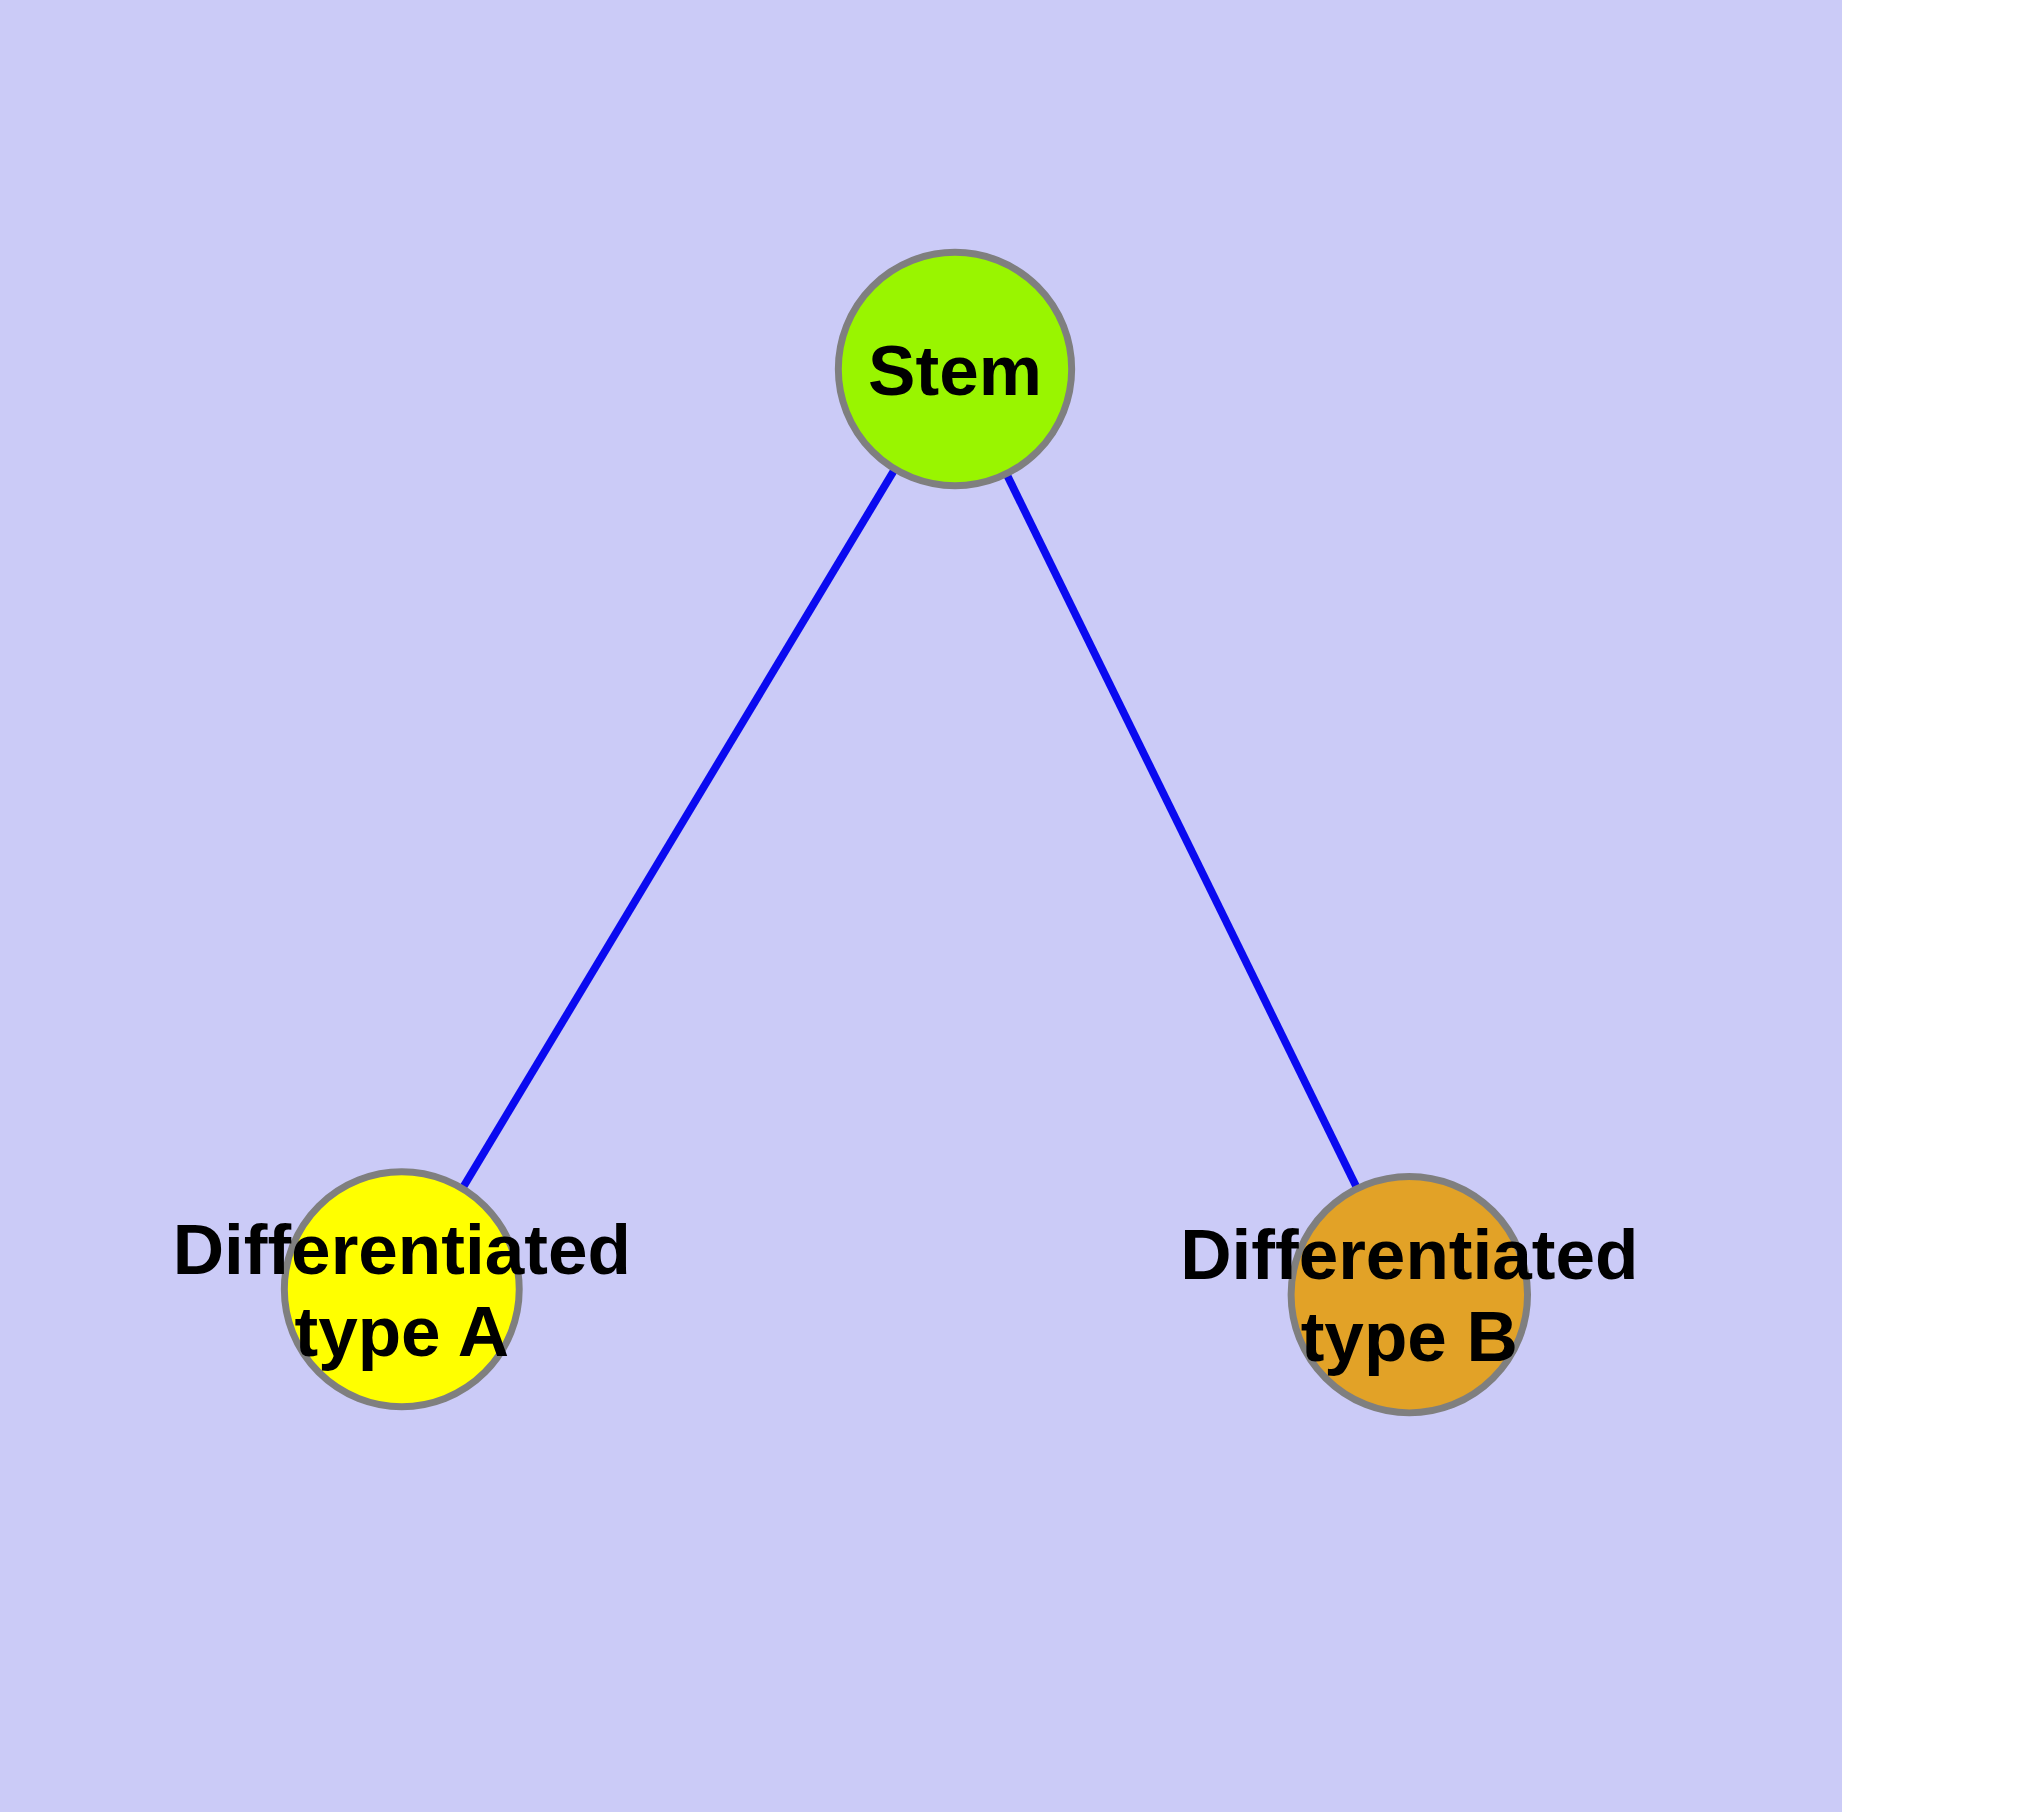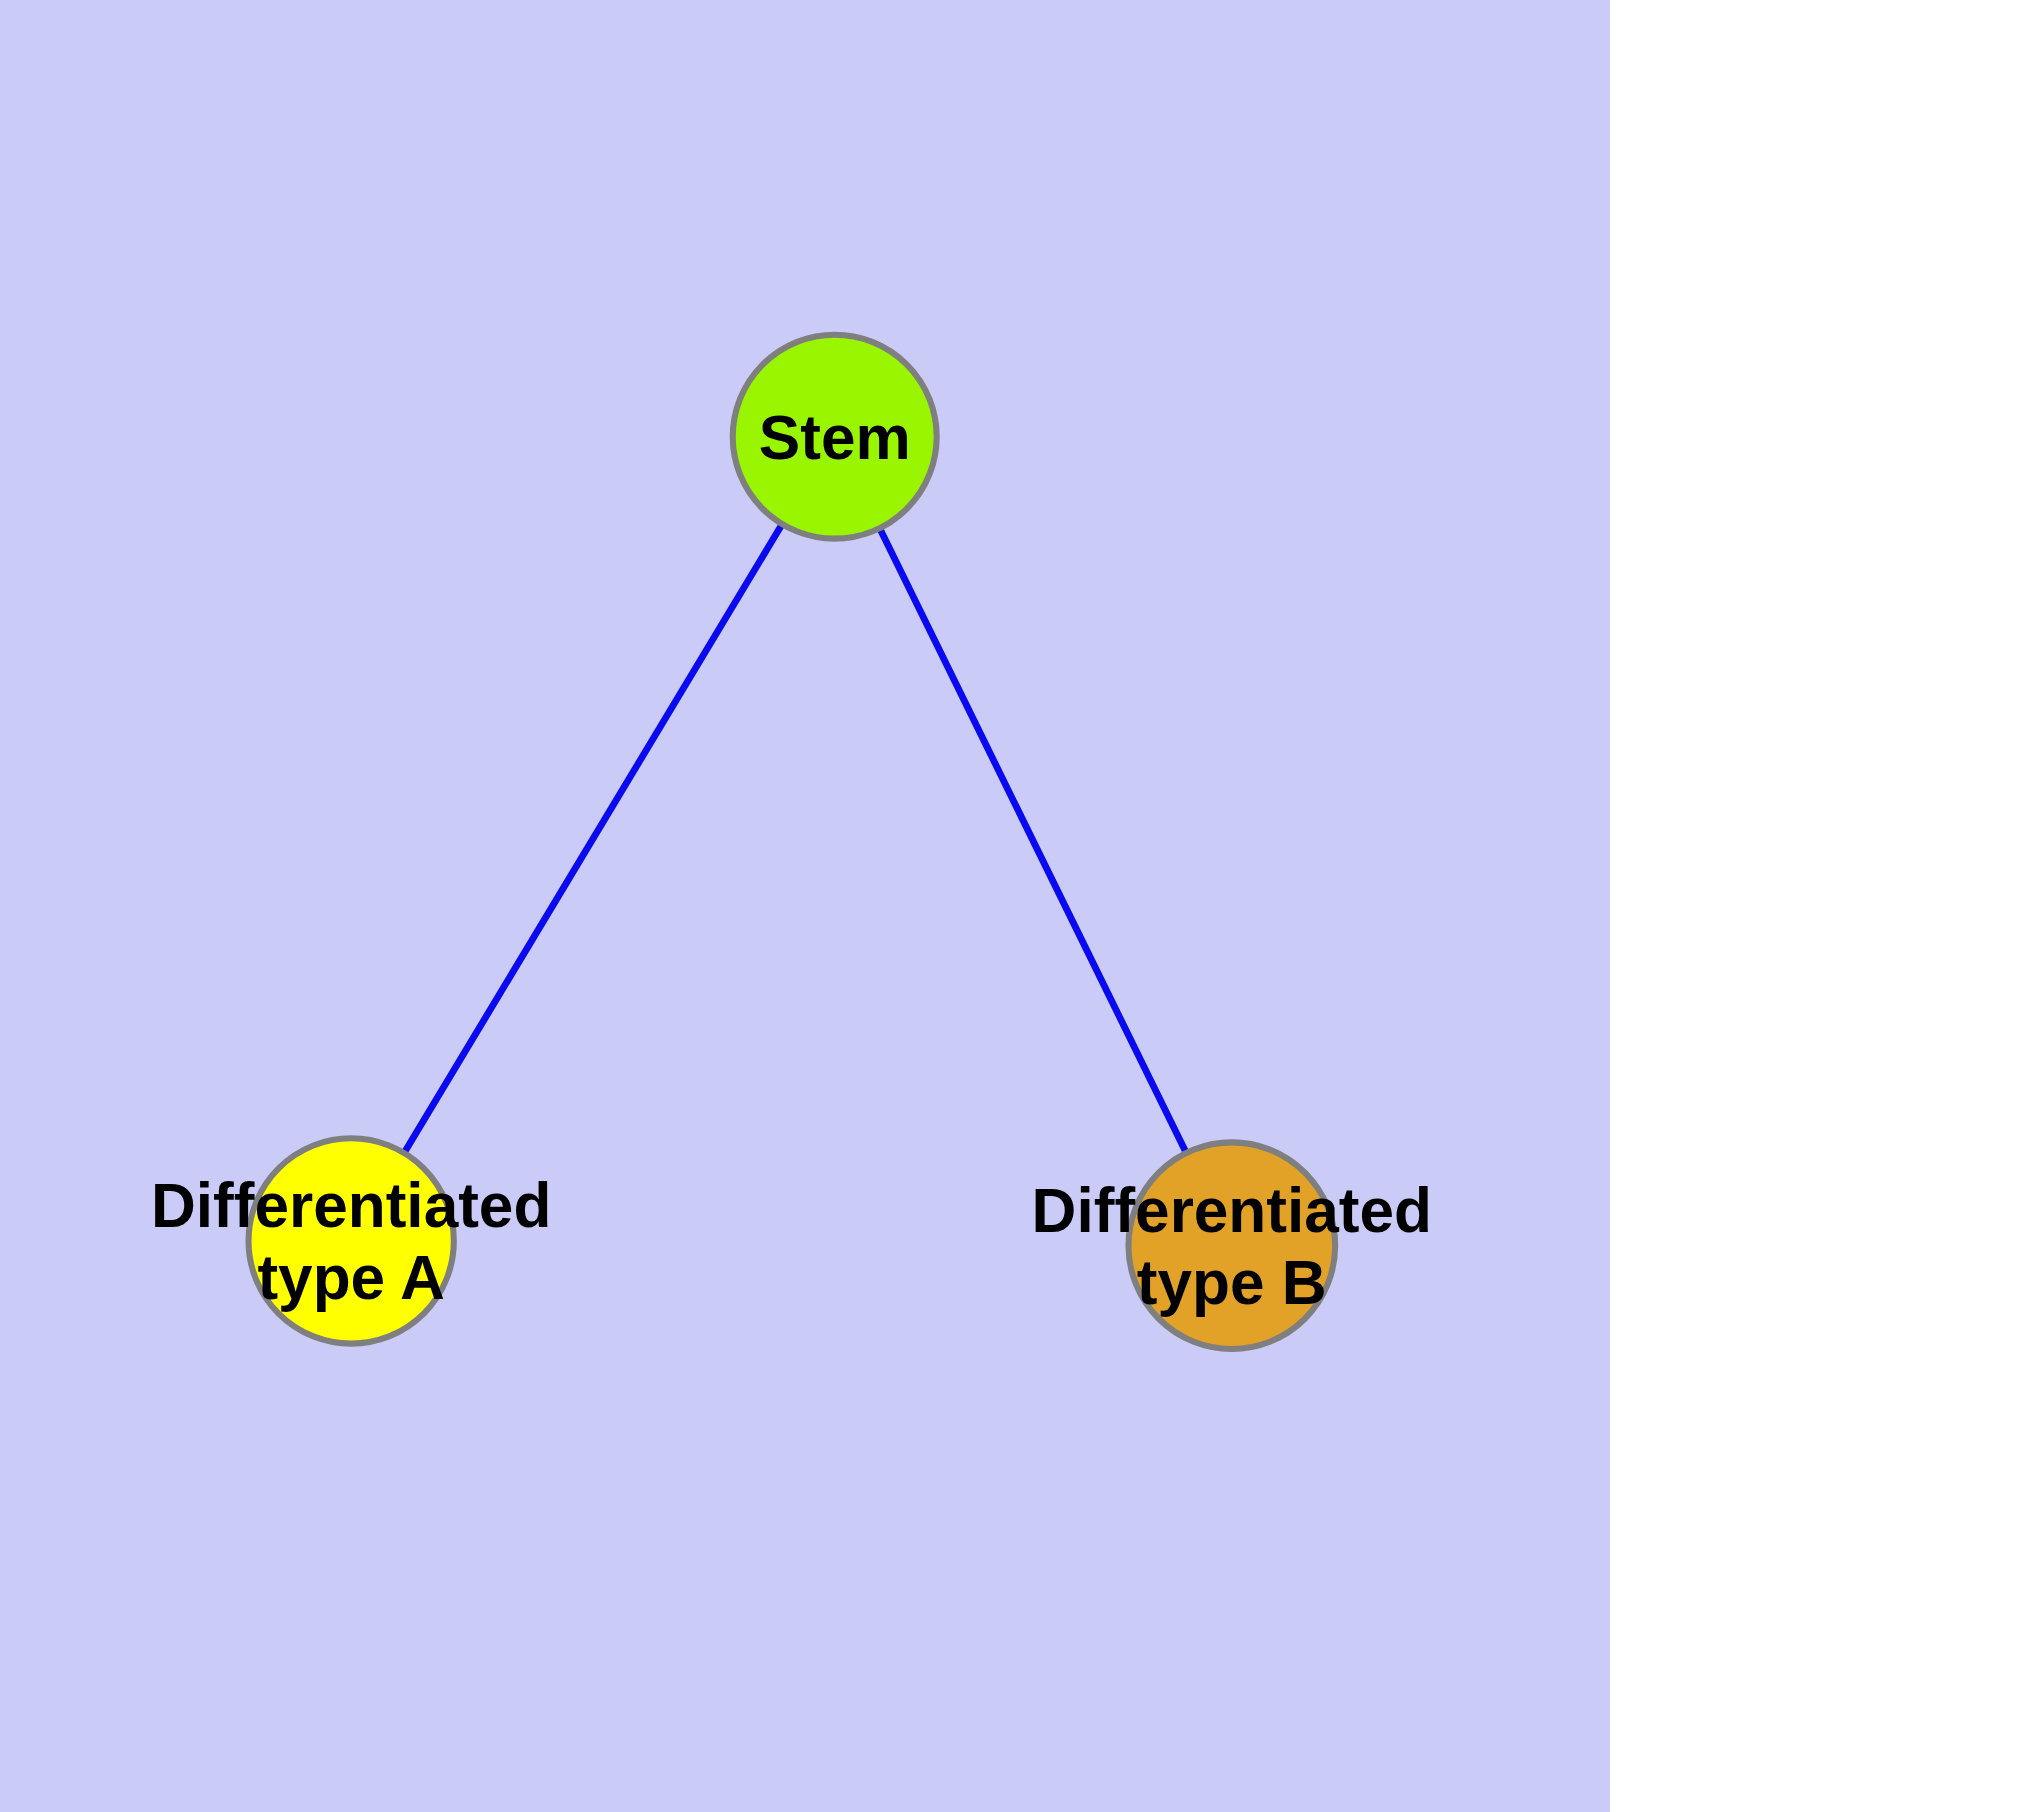--- a/index.html
+++ b/index.html
@@ -20,21 +20,21 @@
   .node-label {
     font-family: "Liberation Sans", "DejaVu Sans", sans-serif;
     font-weight: bold;
     font-size: 92px;
     fill: #000000;
   }
 </style>
 </head>
 <body>
 
-<div class="stage" style="background: rgb(203, 203, 247); width: 1610px; height: 1812px;">
+<div class="stage" style="background: rgb(203, 203, 247); width: 1842px; height: 1812px;">
   <svg xmlns="http://www.w3.org/2000/svg" viewBox="0 0 2384 2138" preserveAspectRatio="xMidYMid meet">
       <line x1="1236" y1="374" x2="520" y2="1565" stroke="#0A0AF0" stroke-width="10"></line>
       <line x1="1236" y1="374" x2="1824" y2="1572" stroke="#0A0AF0" stroke-width="10"></line>
       <circle cx="1236" cy="374" r="151" fill="#99F500" stroke="#7F7F7F" stroke-width="9"></circle>
       <circle cx="520" cy="1565" r="152" fill="#FFFF00" stroke="#7F7F7F" stroke-width="9"></circle>
       <circle cx="1824" cy="1572" r="153" fill="#E2A227" stroke="#7F7F7F" stroke-width="9"></circle>
       <text text-anchor="middle" class="node-label" fill="#000000"><tspan x="1236" y="407">Stem</tspan></text>
       <text text-anchor="middle" class="node-label" fill="#000000"><tspan x="520" y="1545">Differentiated</tspan><tspan x="520" y="1651">type A</tspan></text>
       <text text-anchor="middle" class="node-label" fill="#000000"><tspan x="1824" y="1552">Differentiated</tspan><tspan x="1824" y="1658">type B</tspan></text>
     </svg>

